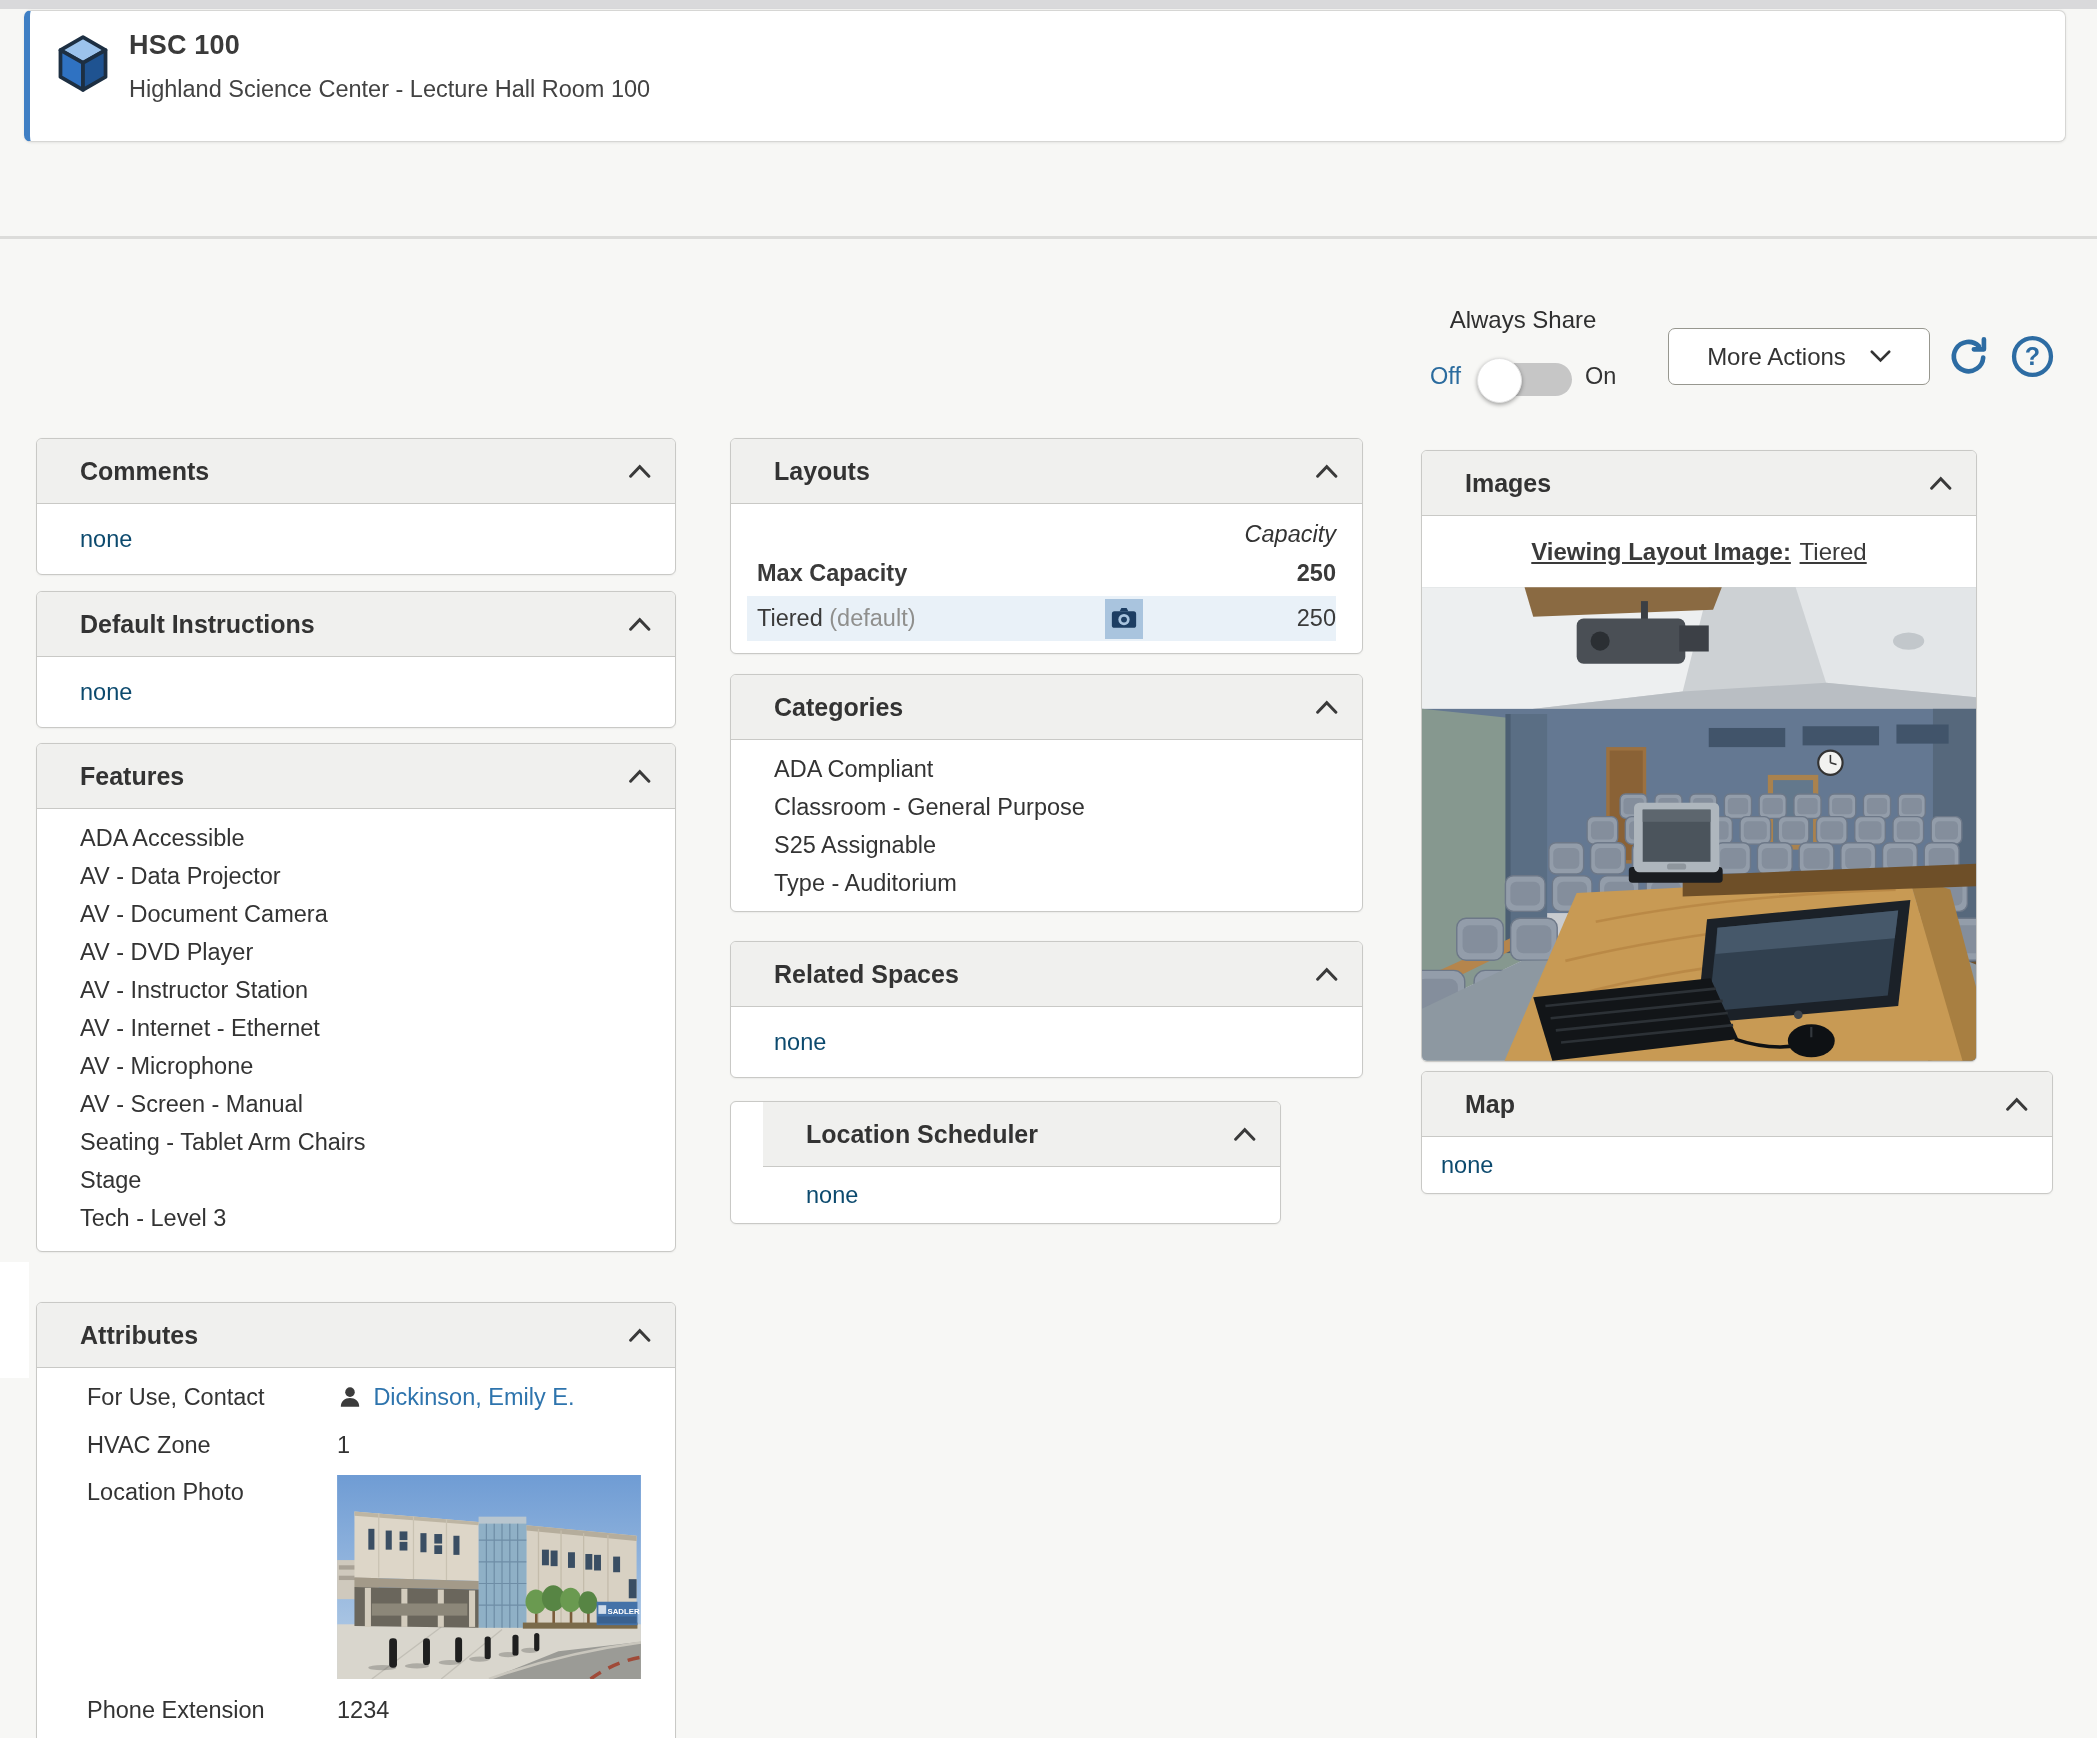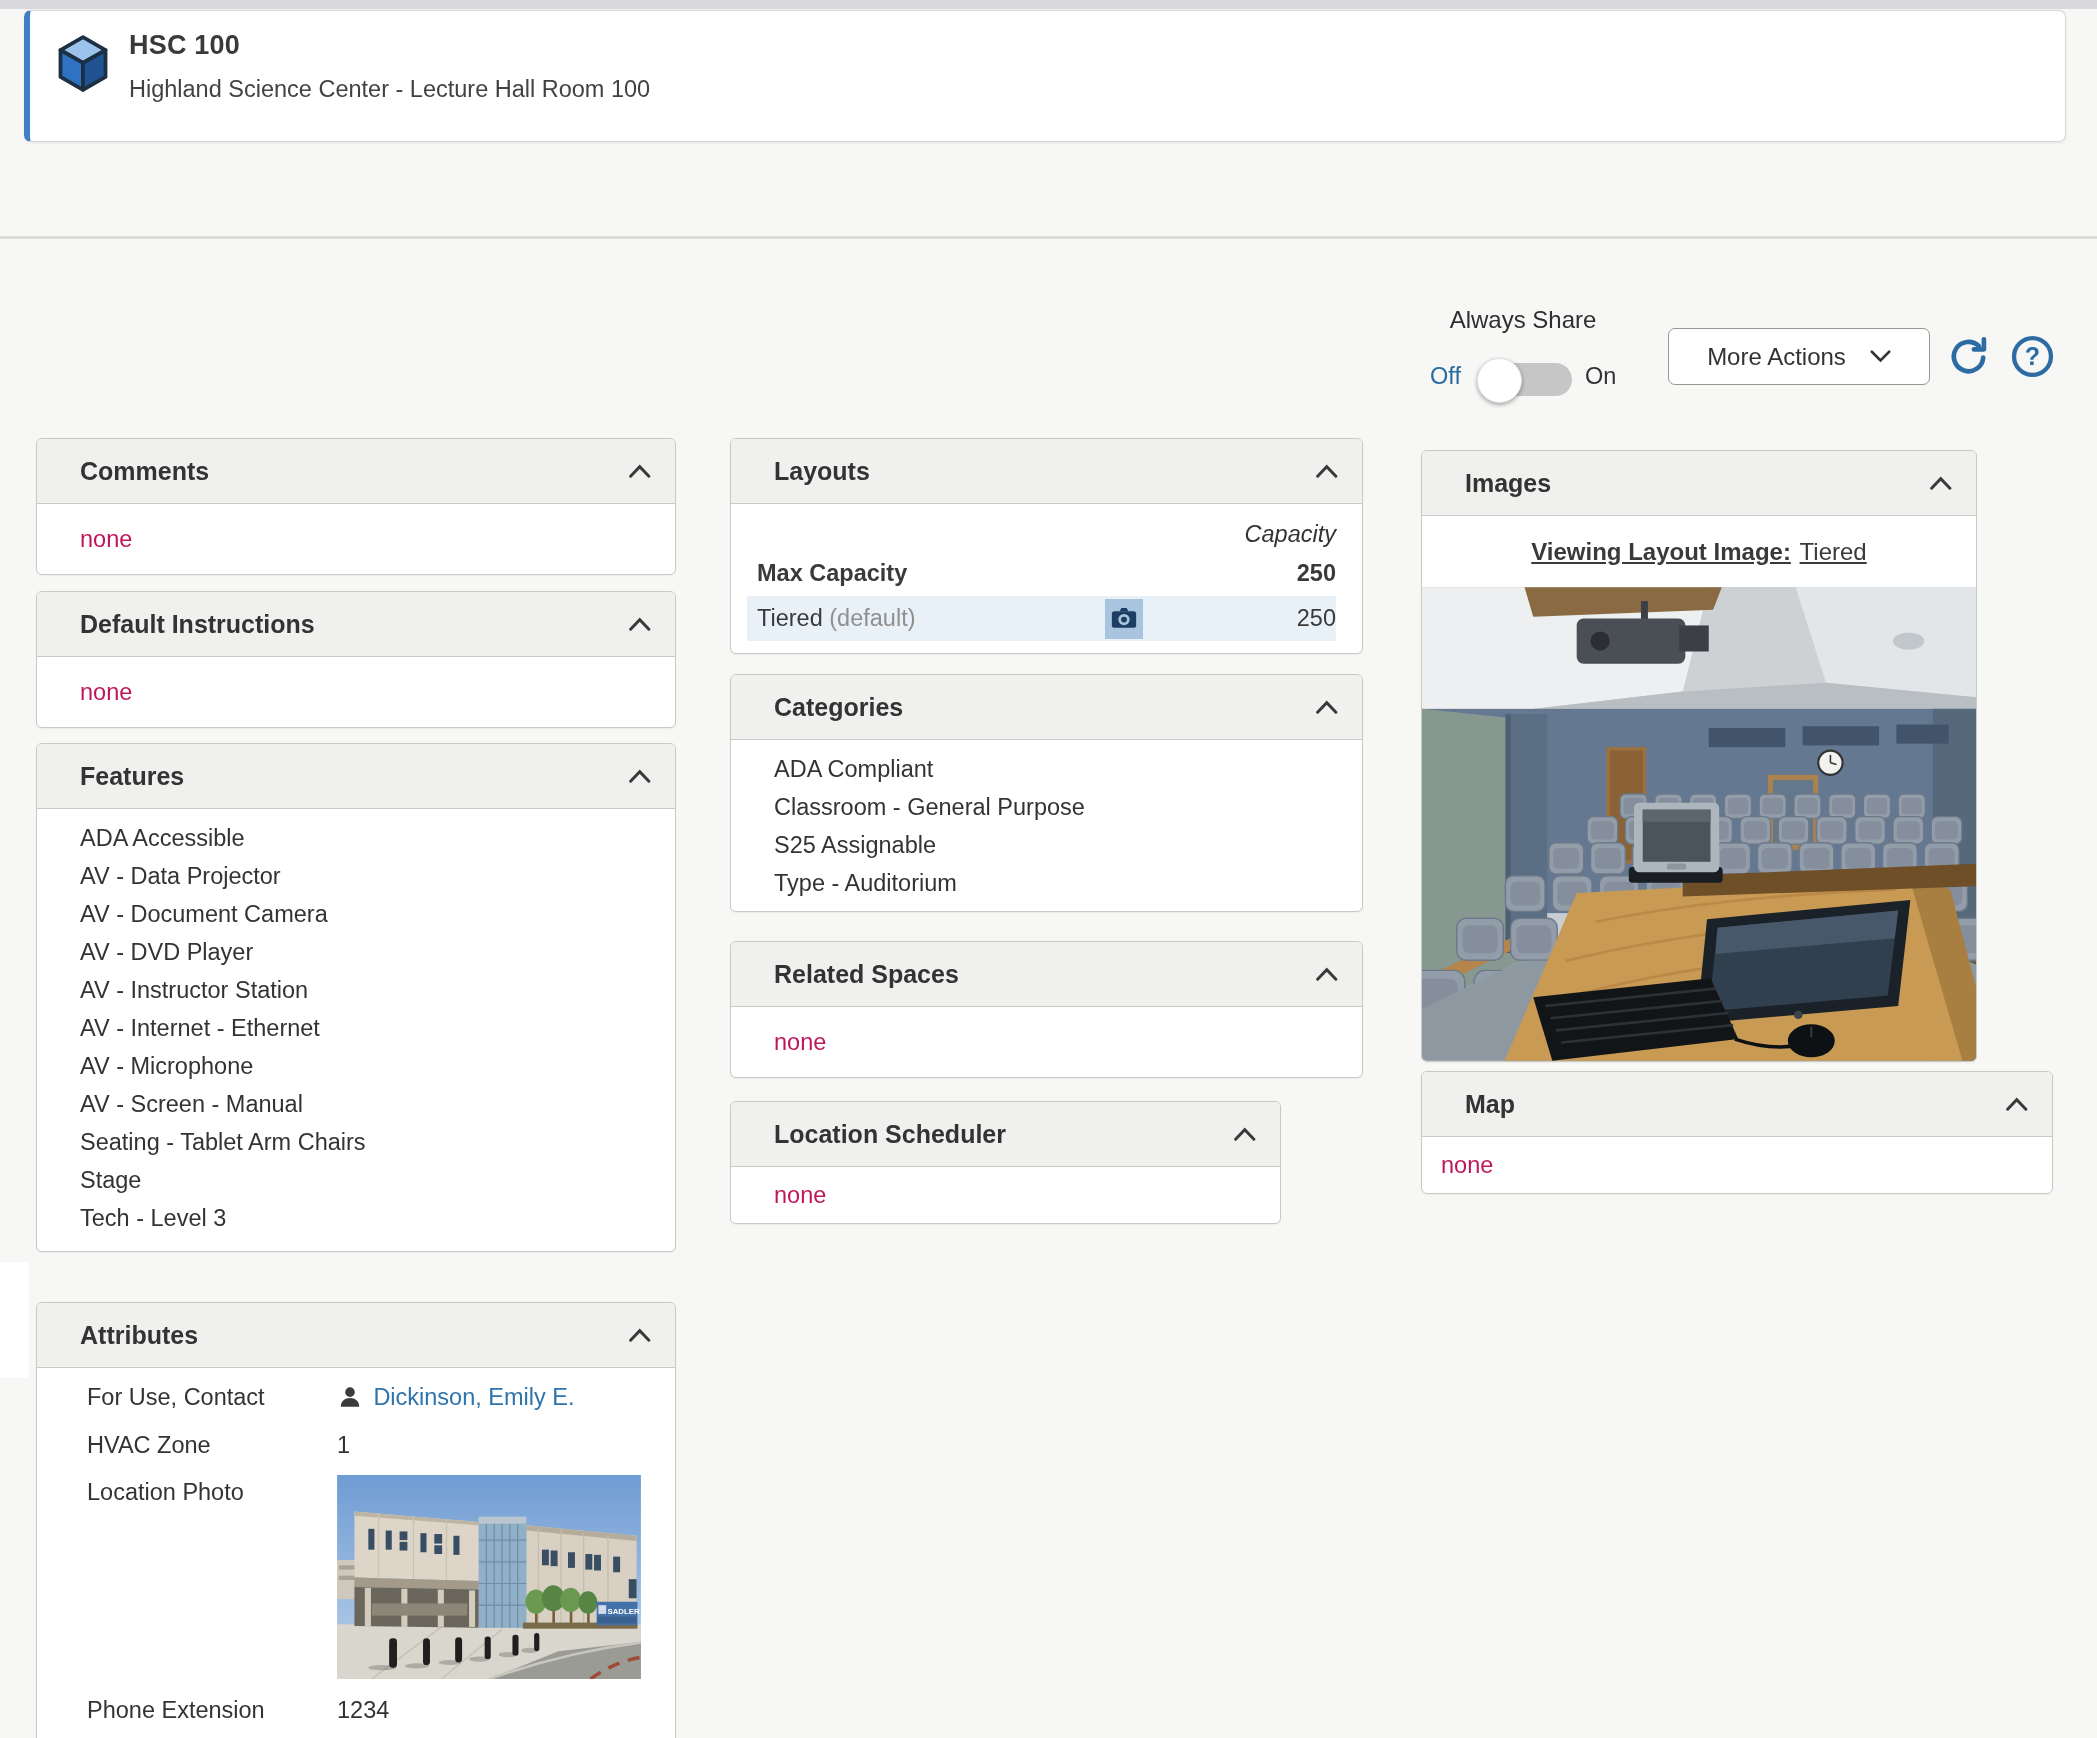--- a/index.html
+++ b/index.html
@@ -41,34 +41,34 @@
   #help-btn{left:2011px;top:335px;}
   
   .panel{position:absolute;background:#fff;border:0.9px solid #c9c9c6;border-radius:6px;box-shadow:0 0.9px 1.7px rgba(0,0,0,.05);box-sizing:border-box;overflow:hidden;}
   .panel-header{
     height:64px;background:#f0f0ee;border-bottom:0.9px solid #c9c9c6;
     display:flex;align-items:center;justify-content:space-between;
     padding:0 24px 0 43px;cursor:pointer;
   }
   .panel-title{font-size:25px;font-weight:bold;color:#333;}
   .chev{flex:0 0 auto;}
-  .none-row{font-size:23.5px;color:#be185d;padding-left:43px;display:flex;align-items:center;}
+  .none-row{font-size:23.5px;color:#0c4a6e;padding-left:43px;display:flex;align-items:center;}
   .h80{height:70px;} .h64{height:56px;}
   
   #panel-comments{left:36px;top:438px;width:640px;}
   #panel-instructions{left:36px;top:591px;width:640px;}
   #panel-features{left:36px;top:743px;width:640px;}
   #panel-attributes{left:36px;top:1302px;width:640px;height:443px;}
   .list-body{padding:10.4px 0 14px 43px;}
   .list-line{font-size:23.5px;color:#333;line-height:38px;}
   
   #panel-layouts{left:730px;top:438px;width:633px;}
   #panel-categories{left:730px;top:674px;width:633px;}
   #panel-related{left:730px;top:941px;width:633px;}
-  #panel-scheduler{left:730px;top:1101px;width:551px;}
+  #panel-scheduler{left:730px;top:1101px;width:551px;padding-left:32px;}
   #layouts-body{padding:15.6px 26px 12px 26px;font-size:23.5px;}
   #capacity-head{text-align:right;height:35px;line-height:29.5px;color:#333;font-style:italic;}
   #maxcap-row{display:flex;height:38px;align-items:center;font-weight:bold;}
   #maxcap-row .sp{flex:1;}
   #tiered-row{display:grid;grid-template-columns:348px 52px 1fr;align-items:center;height:45px;margin-top:3.5px;background:#e9f1f8;padding-left:10.4px;margin-left:-10.4px;}
   .muted{color:#8f8f8d;}
   #camera-btn{width:38px;height:40px;background:#a9c4de;border:none;display:flex;align-items:center;justify-content:center;cursor:pointer;padding:0;}
   .cap-val{text-align:right;}
   
   #panel-images{left:1421px;top:450px;width:556px;}

